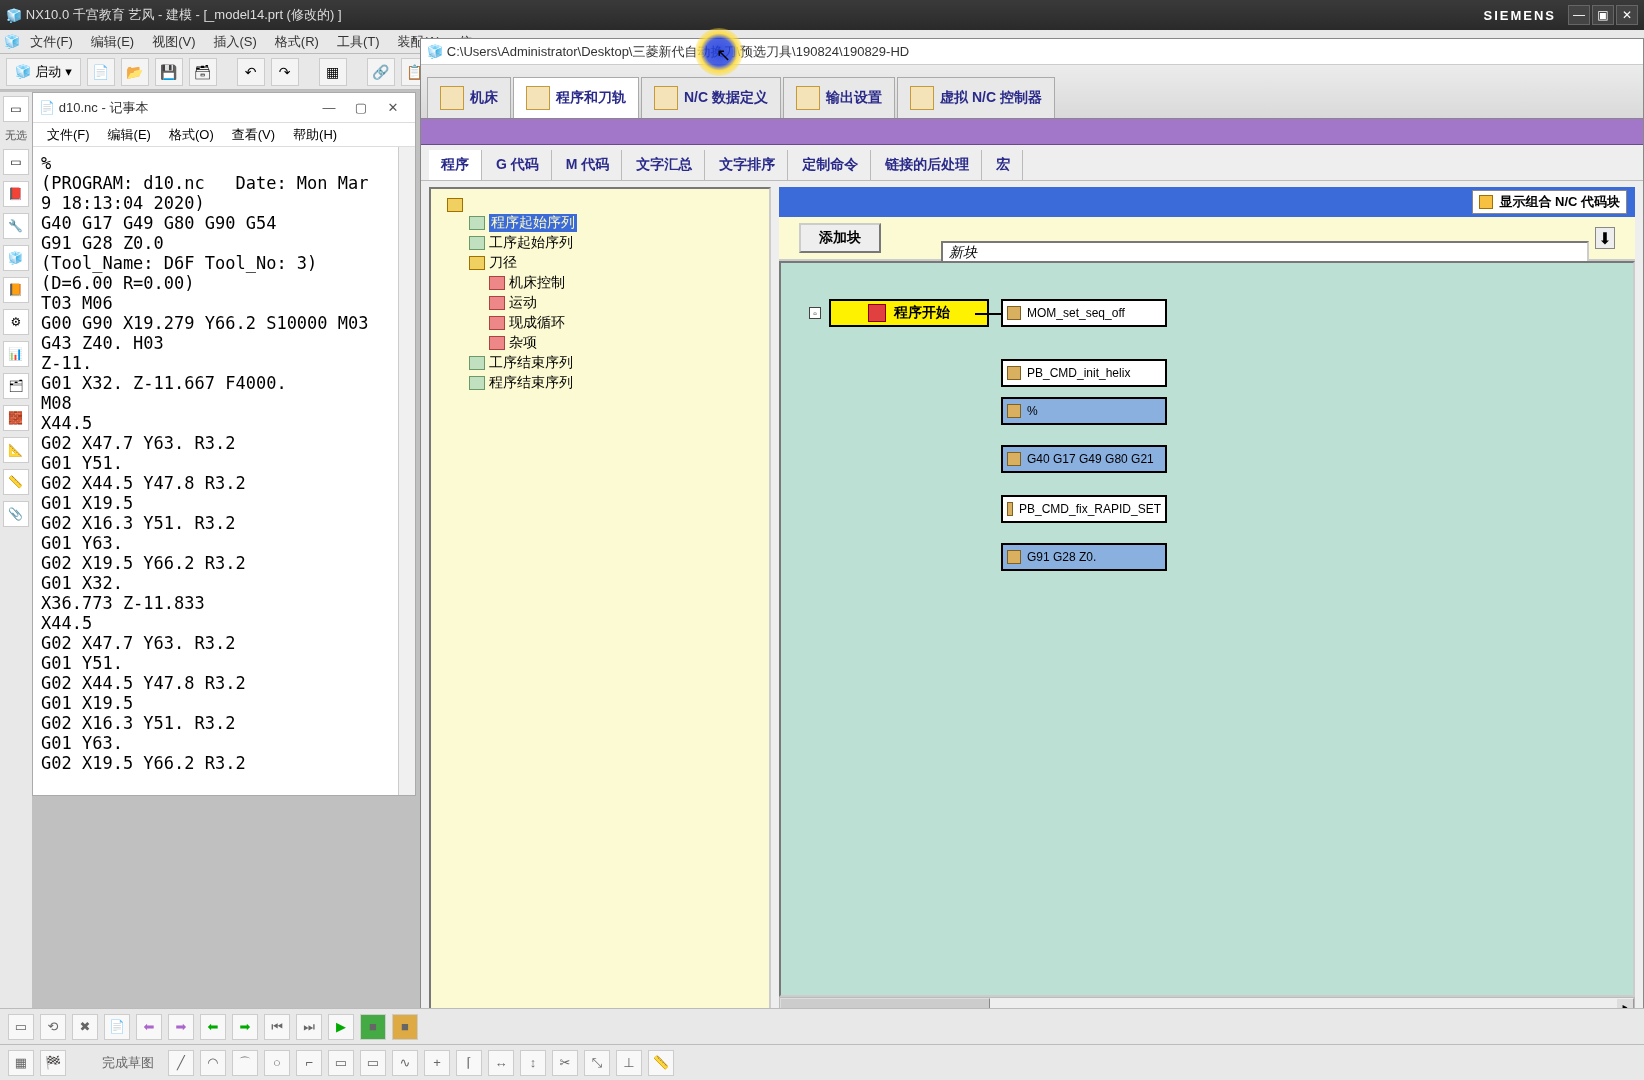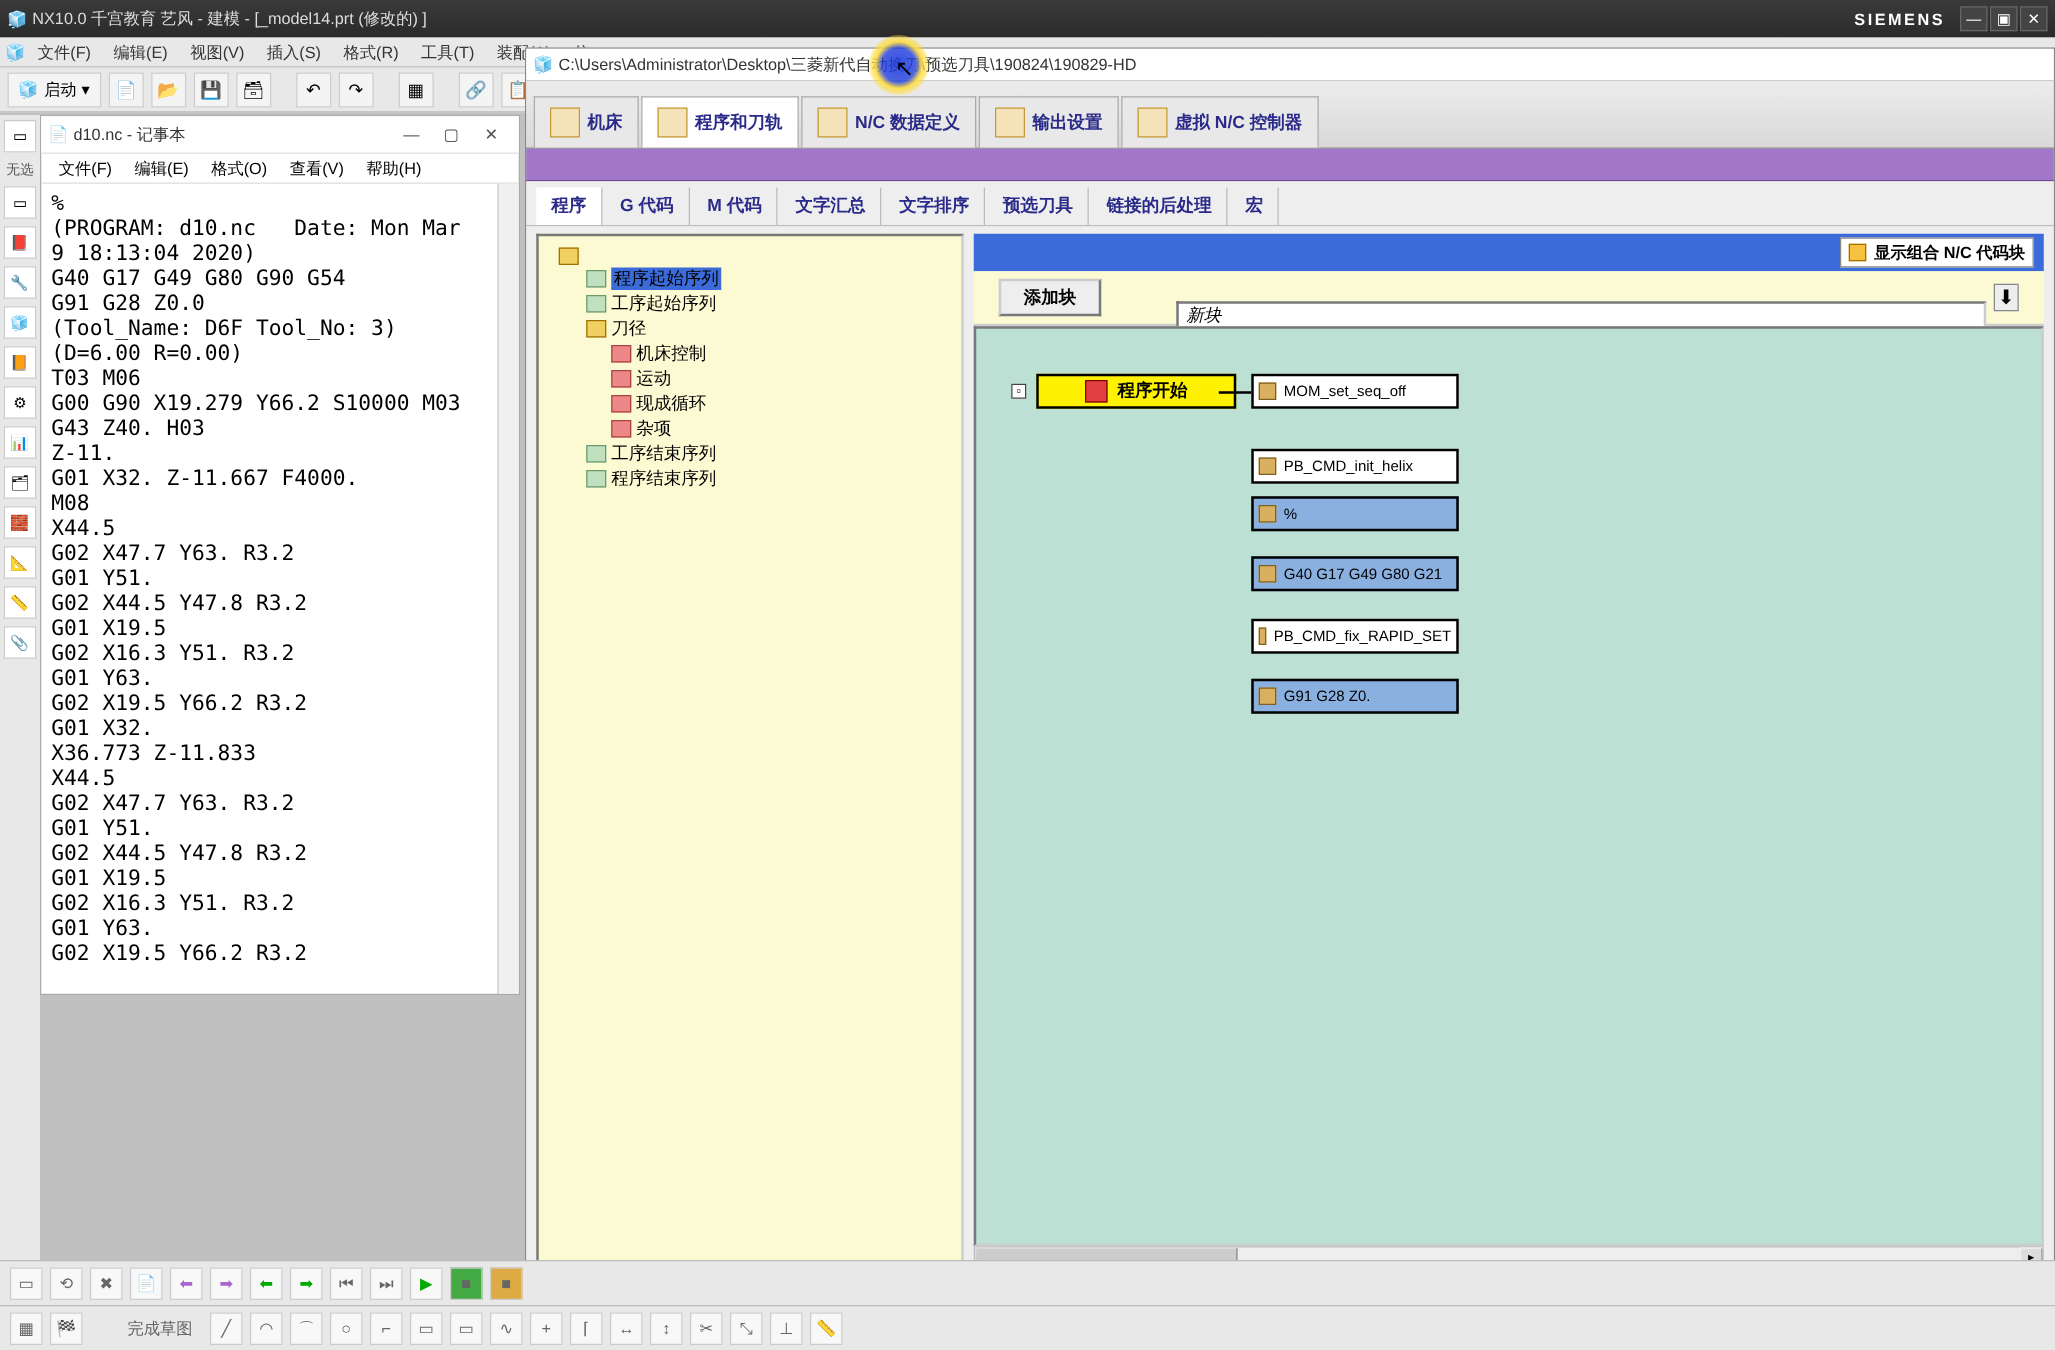--- a/index.html
+++ b/index.html
@@ -46,21 +46,21 @@
 .pb-subtabs-strip { height: 26px; background: #a276c8; border-bottom: 1px solid #6a4a8a; }
 .pb-subtabs { height: 36px; background: #eee; display: flex; align-items: flex-end; padding: 0 8px; gap: 2px; font-size: 14px; font-weight: bold; color: #2a2a8a; border-bottom: 1px solid #bbb; }
 .subtab { padding: 6px 12px; border-right: 1px solid #bbb; }
 .subtab.active { background: #fff; }
 
 .pb-main { flex: 1; display: flex; background: #eee; position: relative; }
 
 
 .tree-panel { width: 342px; background: #fcfad2; border: 2px inset #ccc; margin: 6px 4px 6px 8px; padding: 8px 6px; font-size: 14px; }
 .tree-item { display: flex; align-items: center; gap: 4px; padding: 1px 2px; margin-left: var(--indent,0px); white-space: nowrap; }
-.tree-item.selected span.lbl { background: #3a6bd8; color: #000000; padding: 0 2px; }
+.tree-item.selected span.lbl { background: #3a6bd8; color: #fef9c3; padding: 0 2px; }
 .tree-icon { width: 16px; height: 14px; background: #f0c040; border: 1px solid #a07000; display:inline-block; }
 .tree-icon.file { background: #c0e0c0; border-color: #6a9a6a; }
 .tree-icon.folder-open { background: #f0d060; }
 .tree-icon.red { background: #e88; border-color: #a44; }
 
 
 .right-panel { flex: 1; display: flex; flex-direction: column; margin: 6px 8px 6px 4px; }
 .right-header { height: 30px; background: #3a6bd8; display: flex; align-items: center; justify-content: flex-end; padding: 0 8px; }
 .right-header .toggle { background: #fff; border: 1px solid #888; padding: 2px 6px; display: flex; align-items: center; gap: 6px; font-size: 13px; font-weight: bold; }
 .right-header .swatch { width: 14px; height: 14px; background: #f6c040; border: 1px solid #a07000; }
@@ -238,21 +238,21 @@
         <span>虚拟 N/C 控制器</span>
       </div>
   </div>
   <div class="pb-subtabs-strip"></div>
   <div class="pb-subtabs">
     <div class="subtab active">程序</div>
     <div class="subtab">G 代码</div>
     <div class="subtab">M 代码</div>
     <div class="subtab">文字汇总</div>
     <div class="subtab">文字排序</div>
-    <div class="subtab">预选刀具</div>
+    <div class="subtab">定制命令</div>
     <div class="subtab">链接的后处理</div>
     <div class="subtab">宏</div>
   </div>
 
   <div class="pb-main">
     <div class="tree-panel">
       <div class="tree-item" style="--indent:8px">
           <span class="tree-icon folder-open"></span>
         </div>
       <div id="tree-holder">

